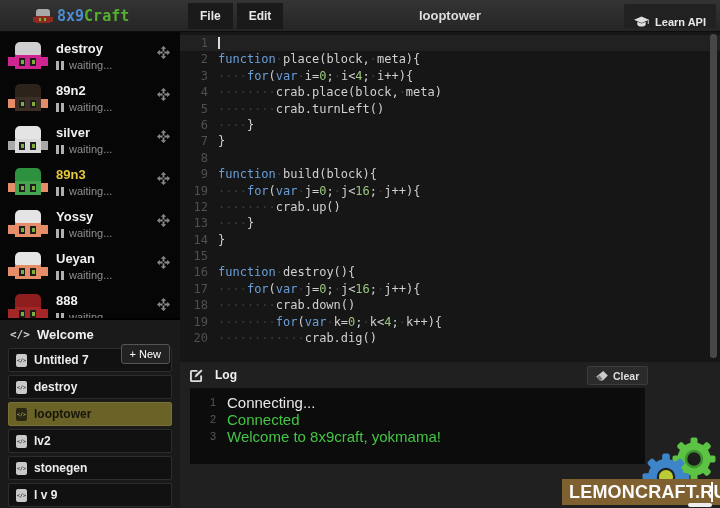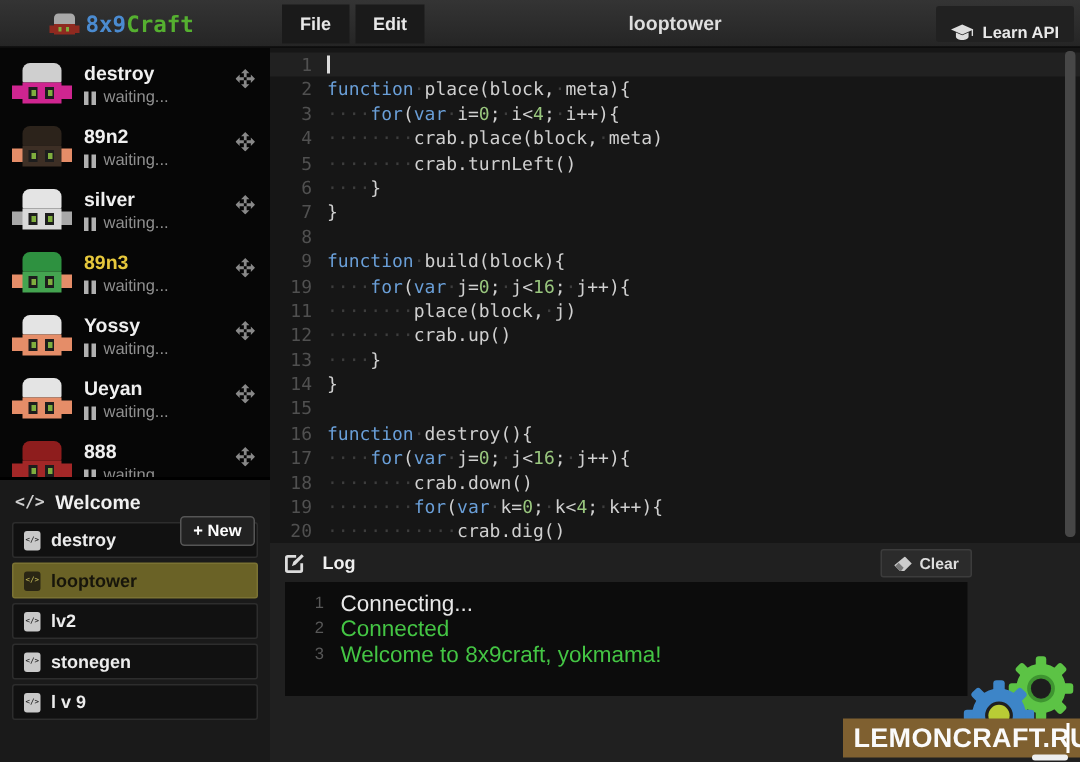--- a/index.html
+++ b/index.html
@@ -46,21 +46,21 @@
   .pause i { display:block; width:3px; height:9px; background:#b0b0b0; }
   .move { position:absolute; right:10px; top:10px; cursor:pointer; line-height:0; }
 
   
   .programs { position:absolute; left:0; top:286px; width:180px; height:190px;
               background:#1a1a1a; border-top:2px solid #000; }
   .prog-header { height:28px; display:flex; align-items:center; padding:0 10px; }
   .code-glyph { color:#cfcfcf; font-size:11px; font-weight:bold; font-family:"DejaVu Sans Mono",monospace; margin-right:7px; }
   .prog-title { flex:1; font-size:13px; font-weight:bold; color:#f0f0f0; }
   .newbtn { background:#222; border:1px solid #555; border-radius:3px; color:#fff;
-            font-size:11px; font-weight:bold; padding:3px 8px; cursor:pointer;margin-top:40px; }
+            font-size:11px; font-weight:normal; padding:3px 8px; cursor:pointer;margin-top:40px; }
   .prog-item { height:24px; margin:0 8px 3px 8px; background:#111; border:1px solid #2d2d2d;
                border-radius:2px; display:flex; align-items:center; padding:0 7px; gap:7px; cursor:pointer; }
   .docicon { width:11px; height:13px; background:#c9c9c9; border-radius:2px; color:#222;
              font-size:5px; font-weight:bold; display:flex; align-items:center; justify-content:center;
              font-family:"DejaVu Sans Mono",monospace; flex:none; }
   .prog-name { font-size:12px; font-weight:bold; color:#ececec; white-space:pre; }
   .prog-item.selected { background:var(--progsel); border-color:#7a7233; }
   .prog-item.selected .prog-name { color:#17150b; }
   .prog-item.selected .docicon { background:#2a2614; color:#b9af56; }
 
@@ -320,20 +320,24 @@
             </svg></span>
         </div>
       </div>
     <div class="programs">
       <div class="prog-header">
         <span class="code-glyph">&lt;/&gt;</span>
         <span class="prog-title">Welcome</span>
         <button class="newbtn">+ New</button>
       </div>
       <div id="proglist">
+          <div class="prog-item">
+            <span class="docicon">&lt;/&gt;</span>
+            <span class="prog-name">Untitled 7</span>
+          </div>
           <div class="prog-item">
             <span class="docicon">&lt;/&gt;</span>
             <span class="prog-name">destroy</span>
           </div>
           <div class="prog-item selected">
             <span class="docicon">&lt;/&gt;</span>
             <span class="prog-name">looptower</span>
           </div>
           <div class="prog-item">
             <span class="docicon">&lt;/&gt;</span>
@@ -385,24 +389,20 @@
         <span class="lnum">8</span>
         <span class="lcode"></span>
       </div>
       <div class="eline">
         <span class="lnum">9</span>
         <span class="lcode"><span class="tk">function</span><span class="tw">·</span><span class="tp">build(block){</span></span>
       </div>
       <div class="eline">
         <span class="lnum">19</span>
         <span class="lcode"><span class="tw">····</span><span class="tk">for</span><span class="tp">(</span><span class="tk">var</span><span class="tw">·</span><span class="tp">j=</span><span class="tn">0</span><span class="tp">;</span><span class="tw">·</span><span class="tp">j&lt;</span><span class="tn">16</span><span class="tp">;</span><span class="tw">·</span><span class="tp">j++){</span></span>
-      </div>
-      <div class="eline">
-        <span class="lnum">11</span>
-        <span class="lcode"><span class="tw">········</span><span class="tp">place(block,</span><span class="tw">·</span><span class="tp">j)</span></span>
       </div>
       <div class="eline">
         <span class="lnum">12</span>
         <span class="lcode"><span class="tw">········</span><span class="tp">crab.up()</span></span>
       </div>
       <div class="eline">
         <span class="lnum">13</span>
         <span class="lcode"><span class="tw">····</span><span class="tp">}</span></span>
       </div>
       <div class="eline">

